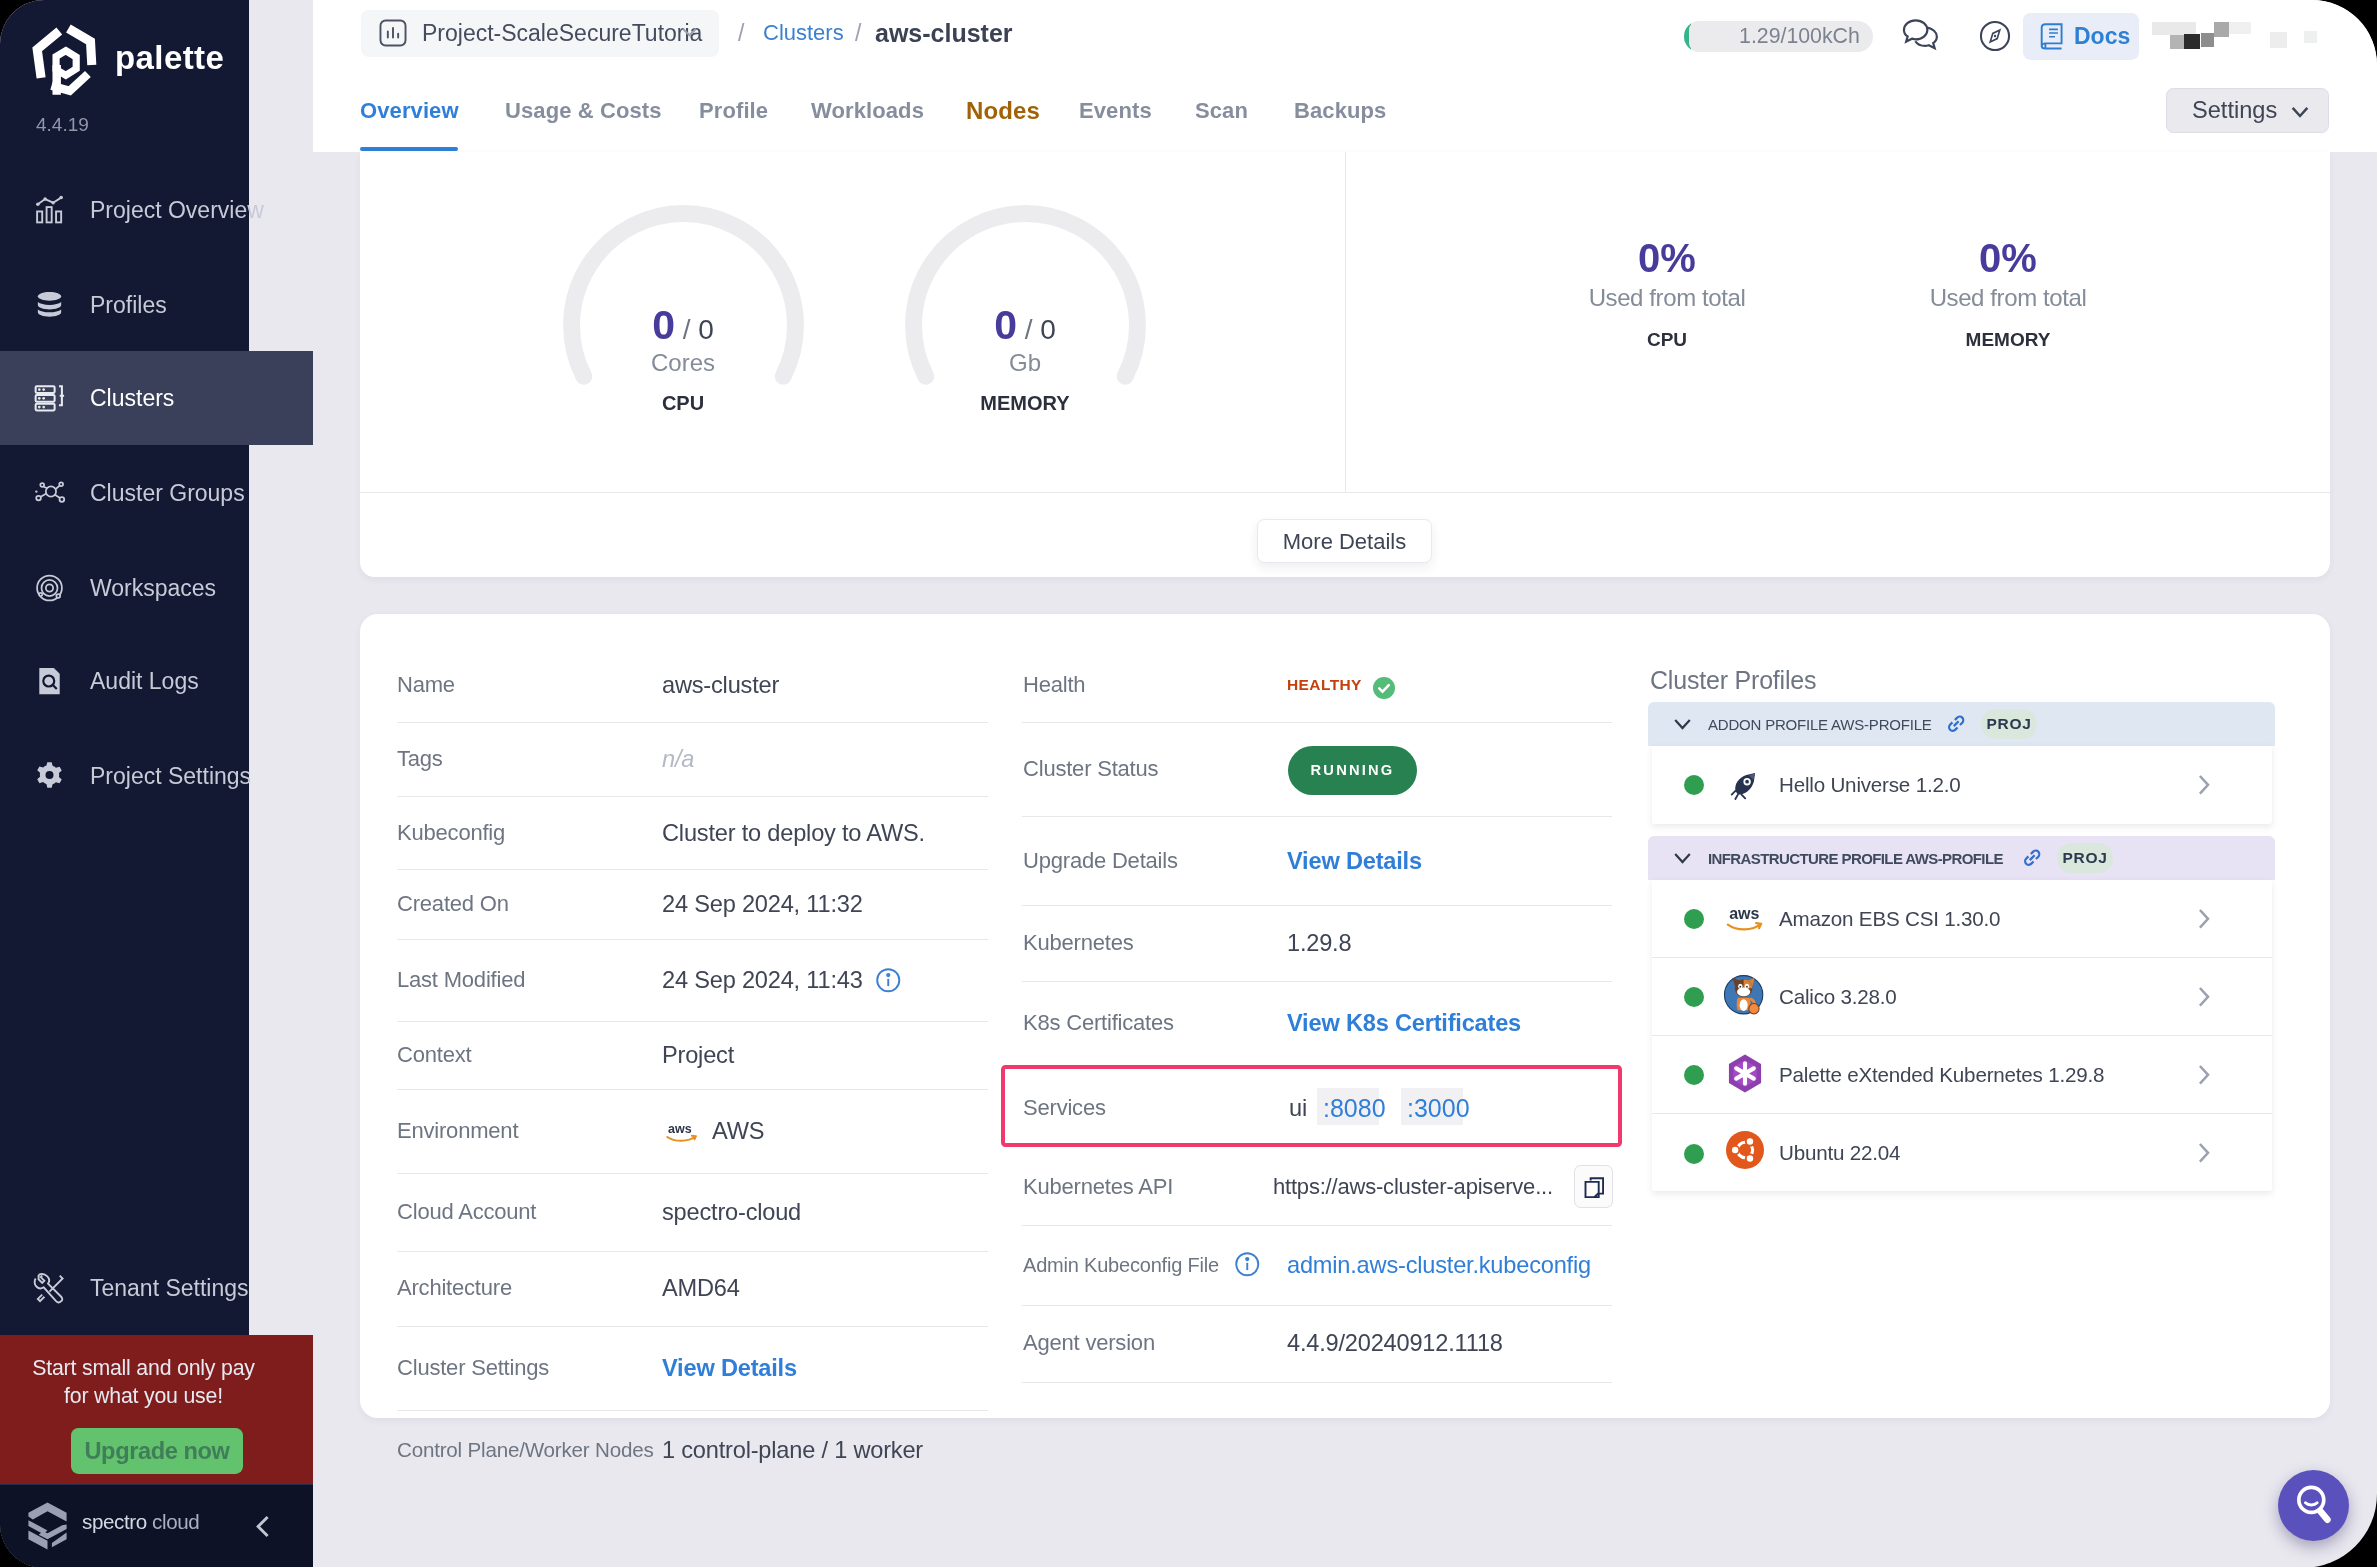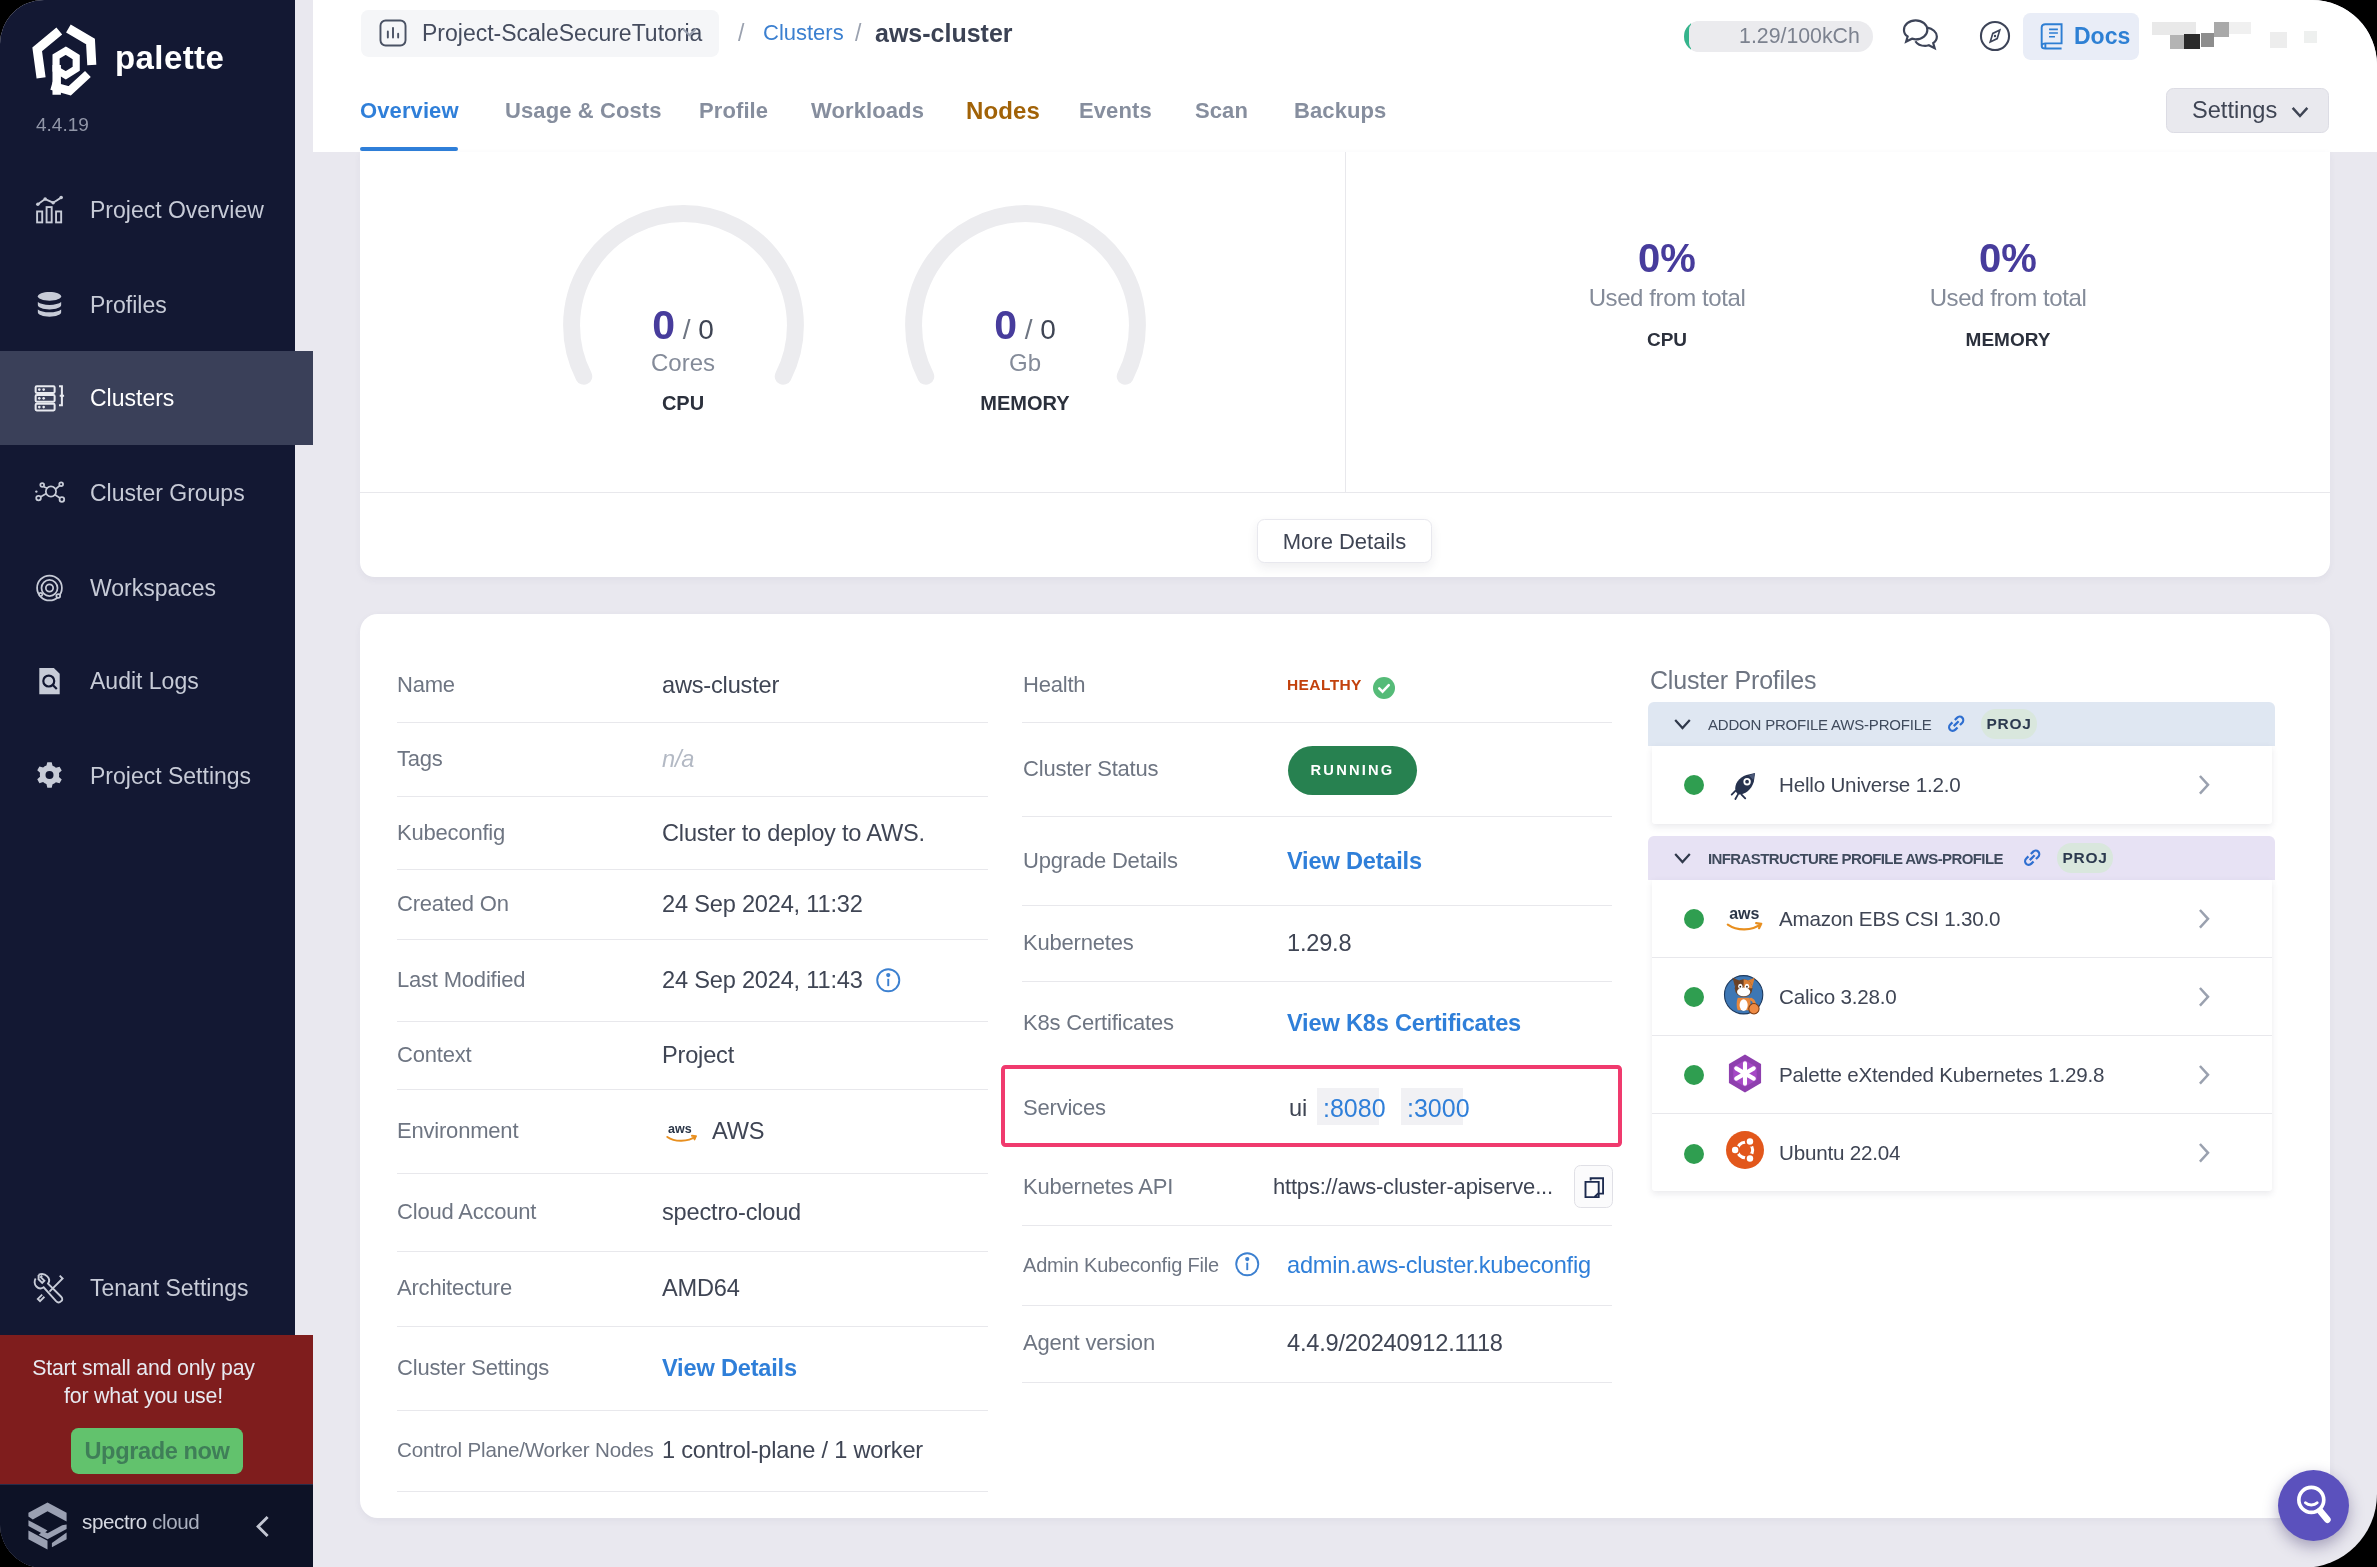--- a/index.html
+++ b/index.html
@@ -1,34 +1,34 @@
 <!DOCTYPE html>
 <html style="font-size:11.8px"><head>
 <meta charset="utf-8">
 <style>
   * { margin:0; padding:0; box-sizing:border-box; }
   html,body { width:2377px; height:1568px; background:#000; font-family:"Liberation Sans", sans-serif; }
   #app { position:absolute; left:0; top:0; width:2377px; height:1568px; border-radius:44px 65px 74px 44px; overflow:hidden; background:#e9e8ef; }
   .abs { position:absolute; }
 
   
-  #side { position:absolute; left:0; top:0; width:295px; height:1568px; background:#131833; }
+  #side { position:absolute; left:0; top:0; width:249px; height:1568px; background:#131833; }
   .nav-item { position:absolute; left:0; width:313px; height:94px; }
   .nav-item .ic { position:absolute; left:32px; top:50%; transform:translateY(-50%); width:35px; height:35px; }
   .nav-item .tx { position:absolute; left:90px; top:50%; transform:translateY(-50%); font-size:23px; color:#c7cbd7; letter-spacing:0px; }
   .nav-active { background:#3a4059; }
   .nav-active .tx { color:#fff; }
 
   
   #main { position:absolute; left:313px; top:0; width:2065px; height:1568px; }
   #header { position:absolute; left:0; top:0; width:2065px; height:152px; background:#fff; }
 
   
   #card1 { position:absolute; left:47px; top:152px; width:1970px; height:425px; background:#fff; border-radius:0 0 14.7px 14.7px; box-shadow:0 2.2px 7.4px rgba(60,60,90,0.05); }
-  #card2 { position:absolute; left:47px; top:614px; width:1970px; height:904px; background:#fff; border-radius:17.7px; box-shadow:0 2.2px 7.4px rgba(60,60,90,0.05); }
+  #card2 { position:absolute; left:47px; top:614px; width:1970px; height:804px; background:#fff; border-radius:17.7px; box-shadow:0 2.2px 7.4px rgba(60,60,90,0.05); }
 
   .lbl { position:absolute; font-size:22px; color:#6e7582; letter-spacing:-0.2px; white-space:nowrap; transform:translateY(-50%); }
   .val { position:absolute; font-size:23.6px; color:#3f4554; letter-spacing:-0.2px; white-space:nowrap; transform:translateY(-50%); }
   .vlink { color:#2f7fd9; }
   .sep { position:absolute; height:0.7px; background:#e8e8ec; }
 
   .gaugecap { position:absolute; transform:translate(-50%,-50%); font-size:20px; font-weight:bold; color:#2b303c; letter-spacing:0px; }
 </style>
 </head>
 <body>

